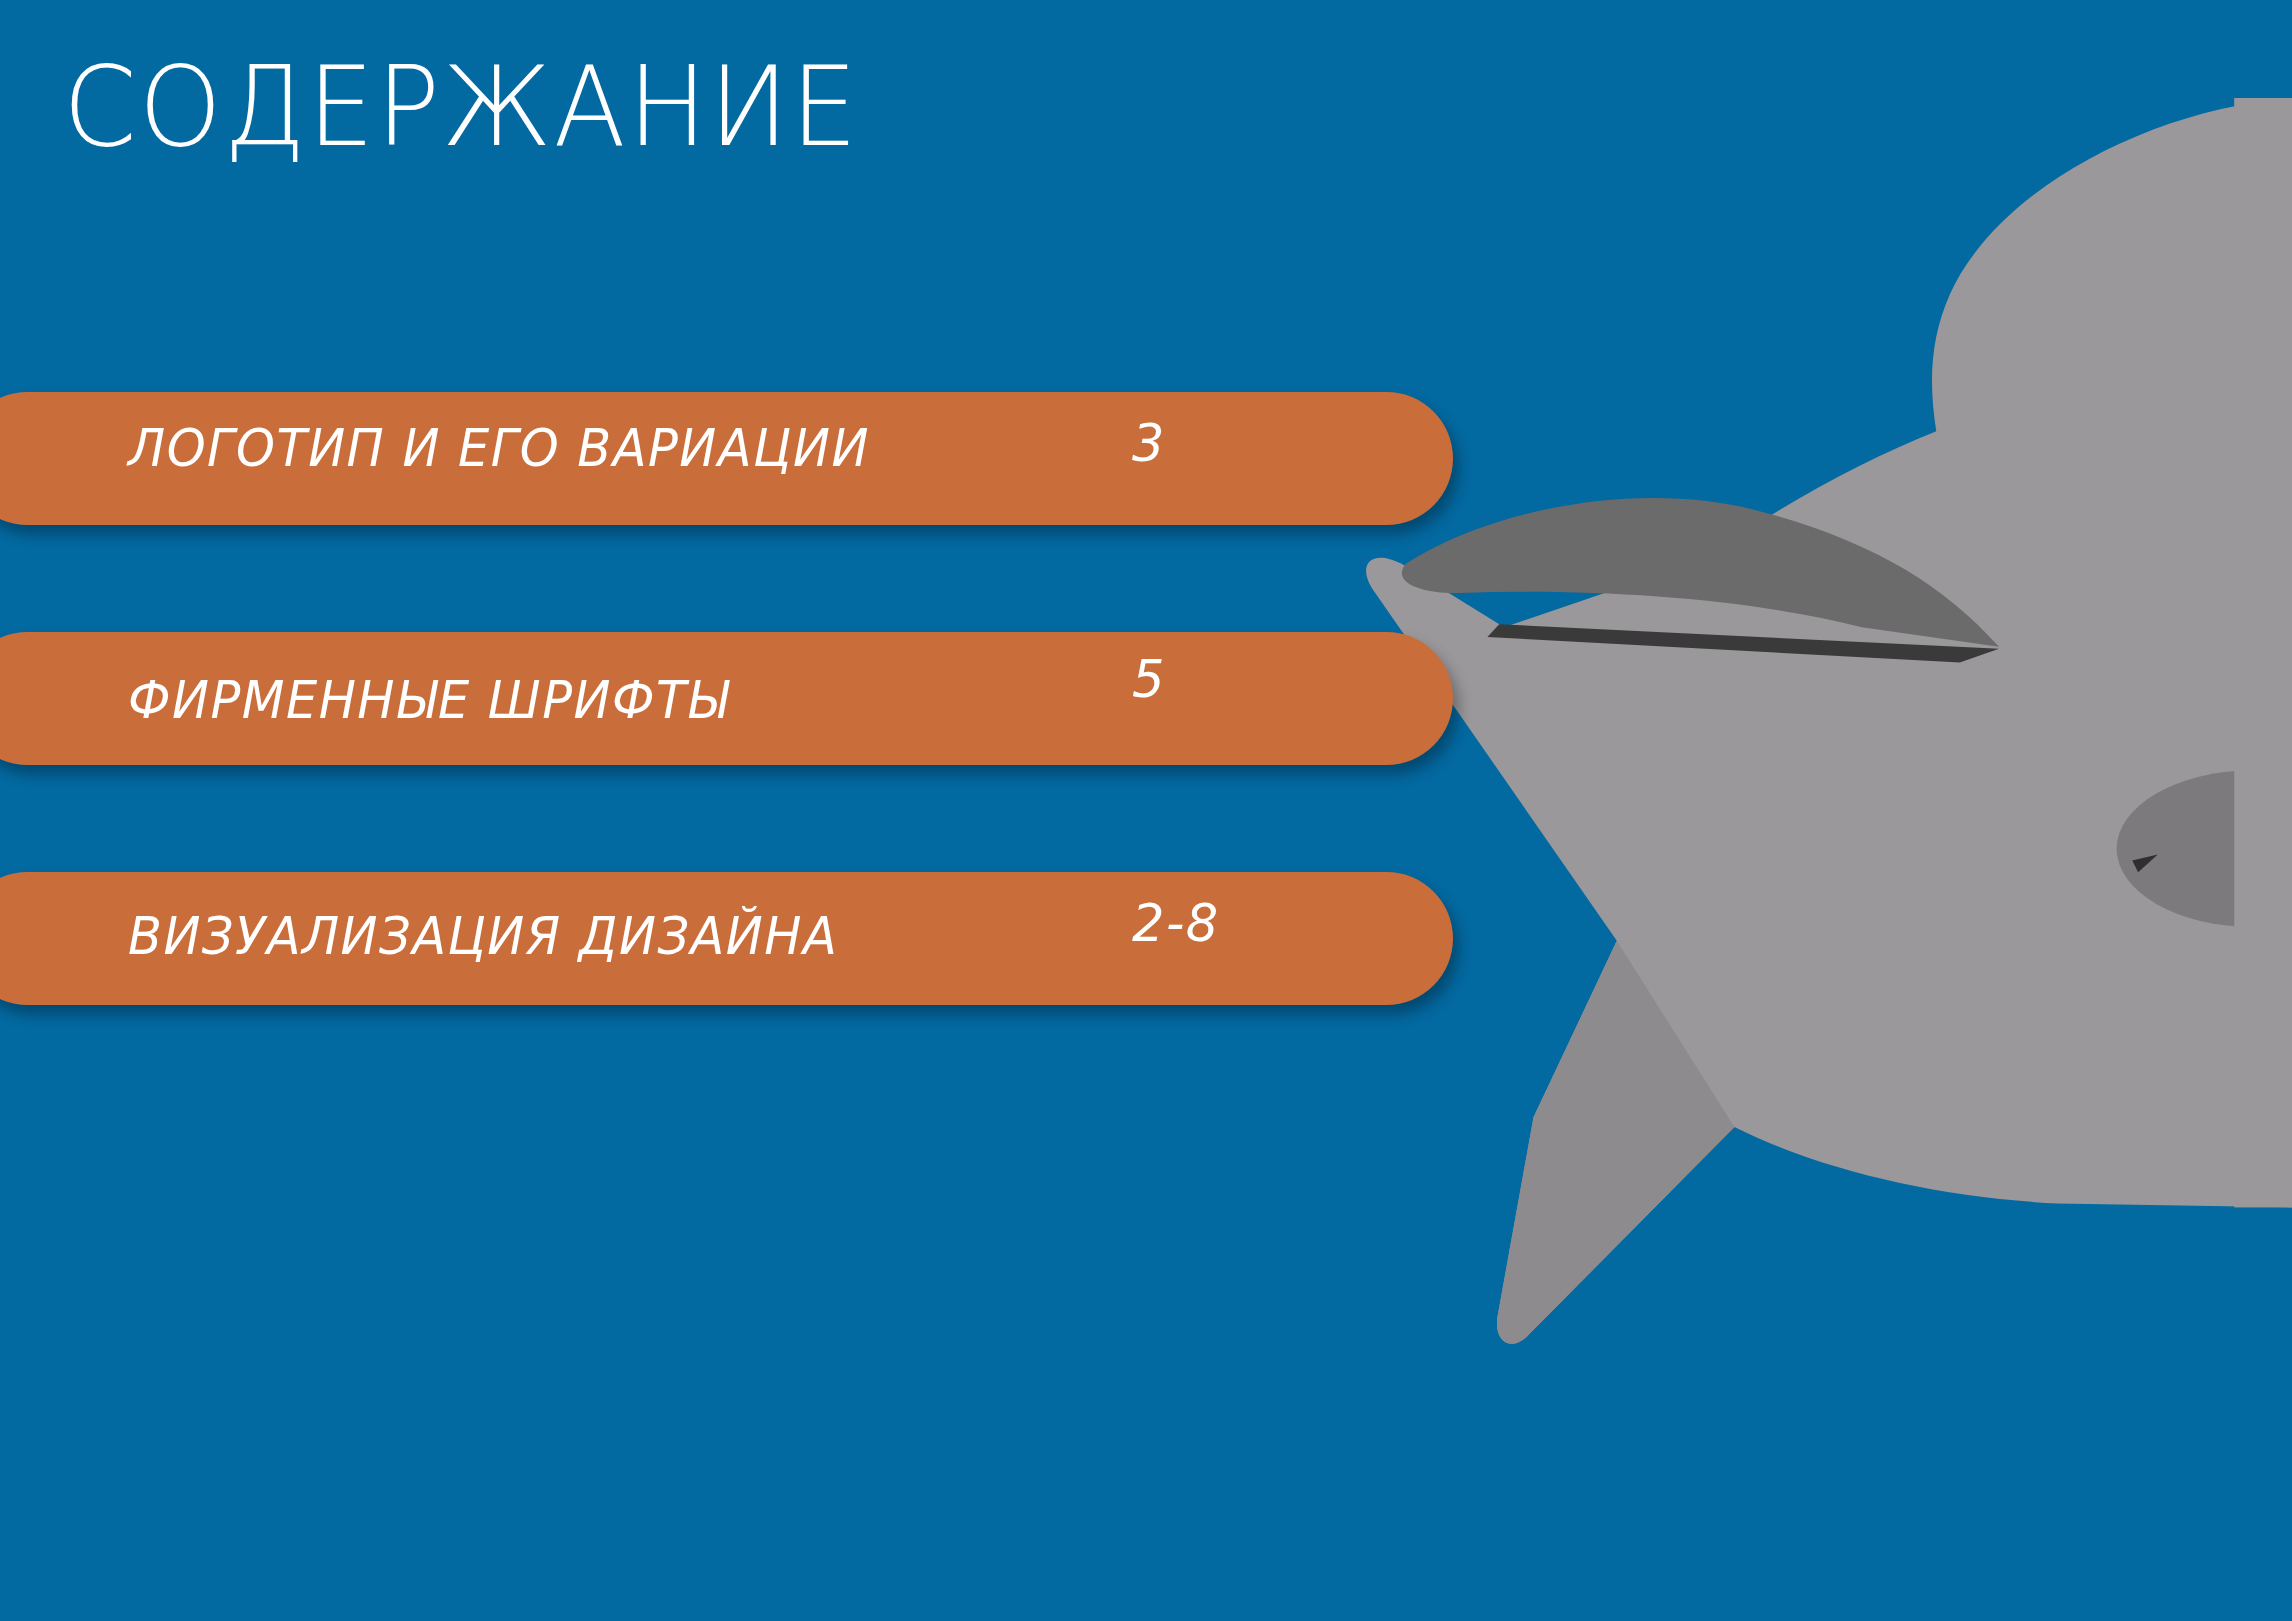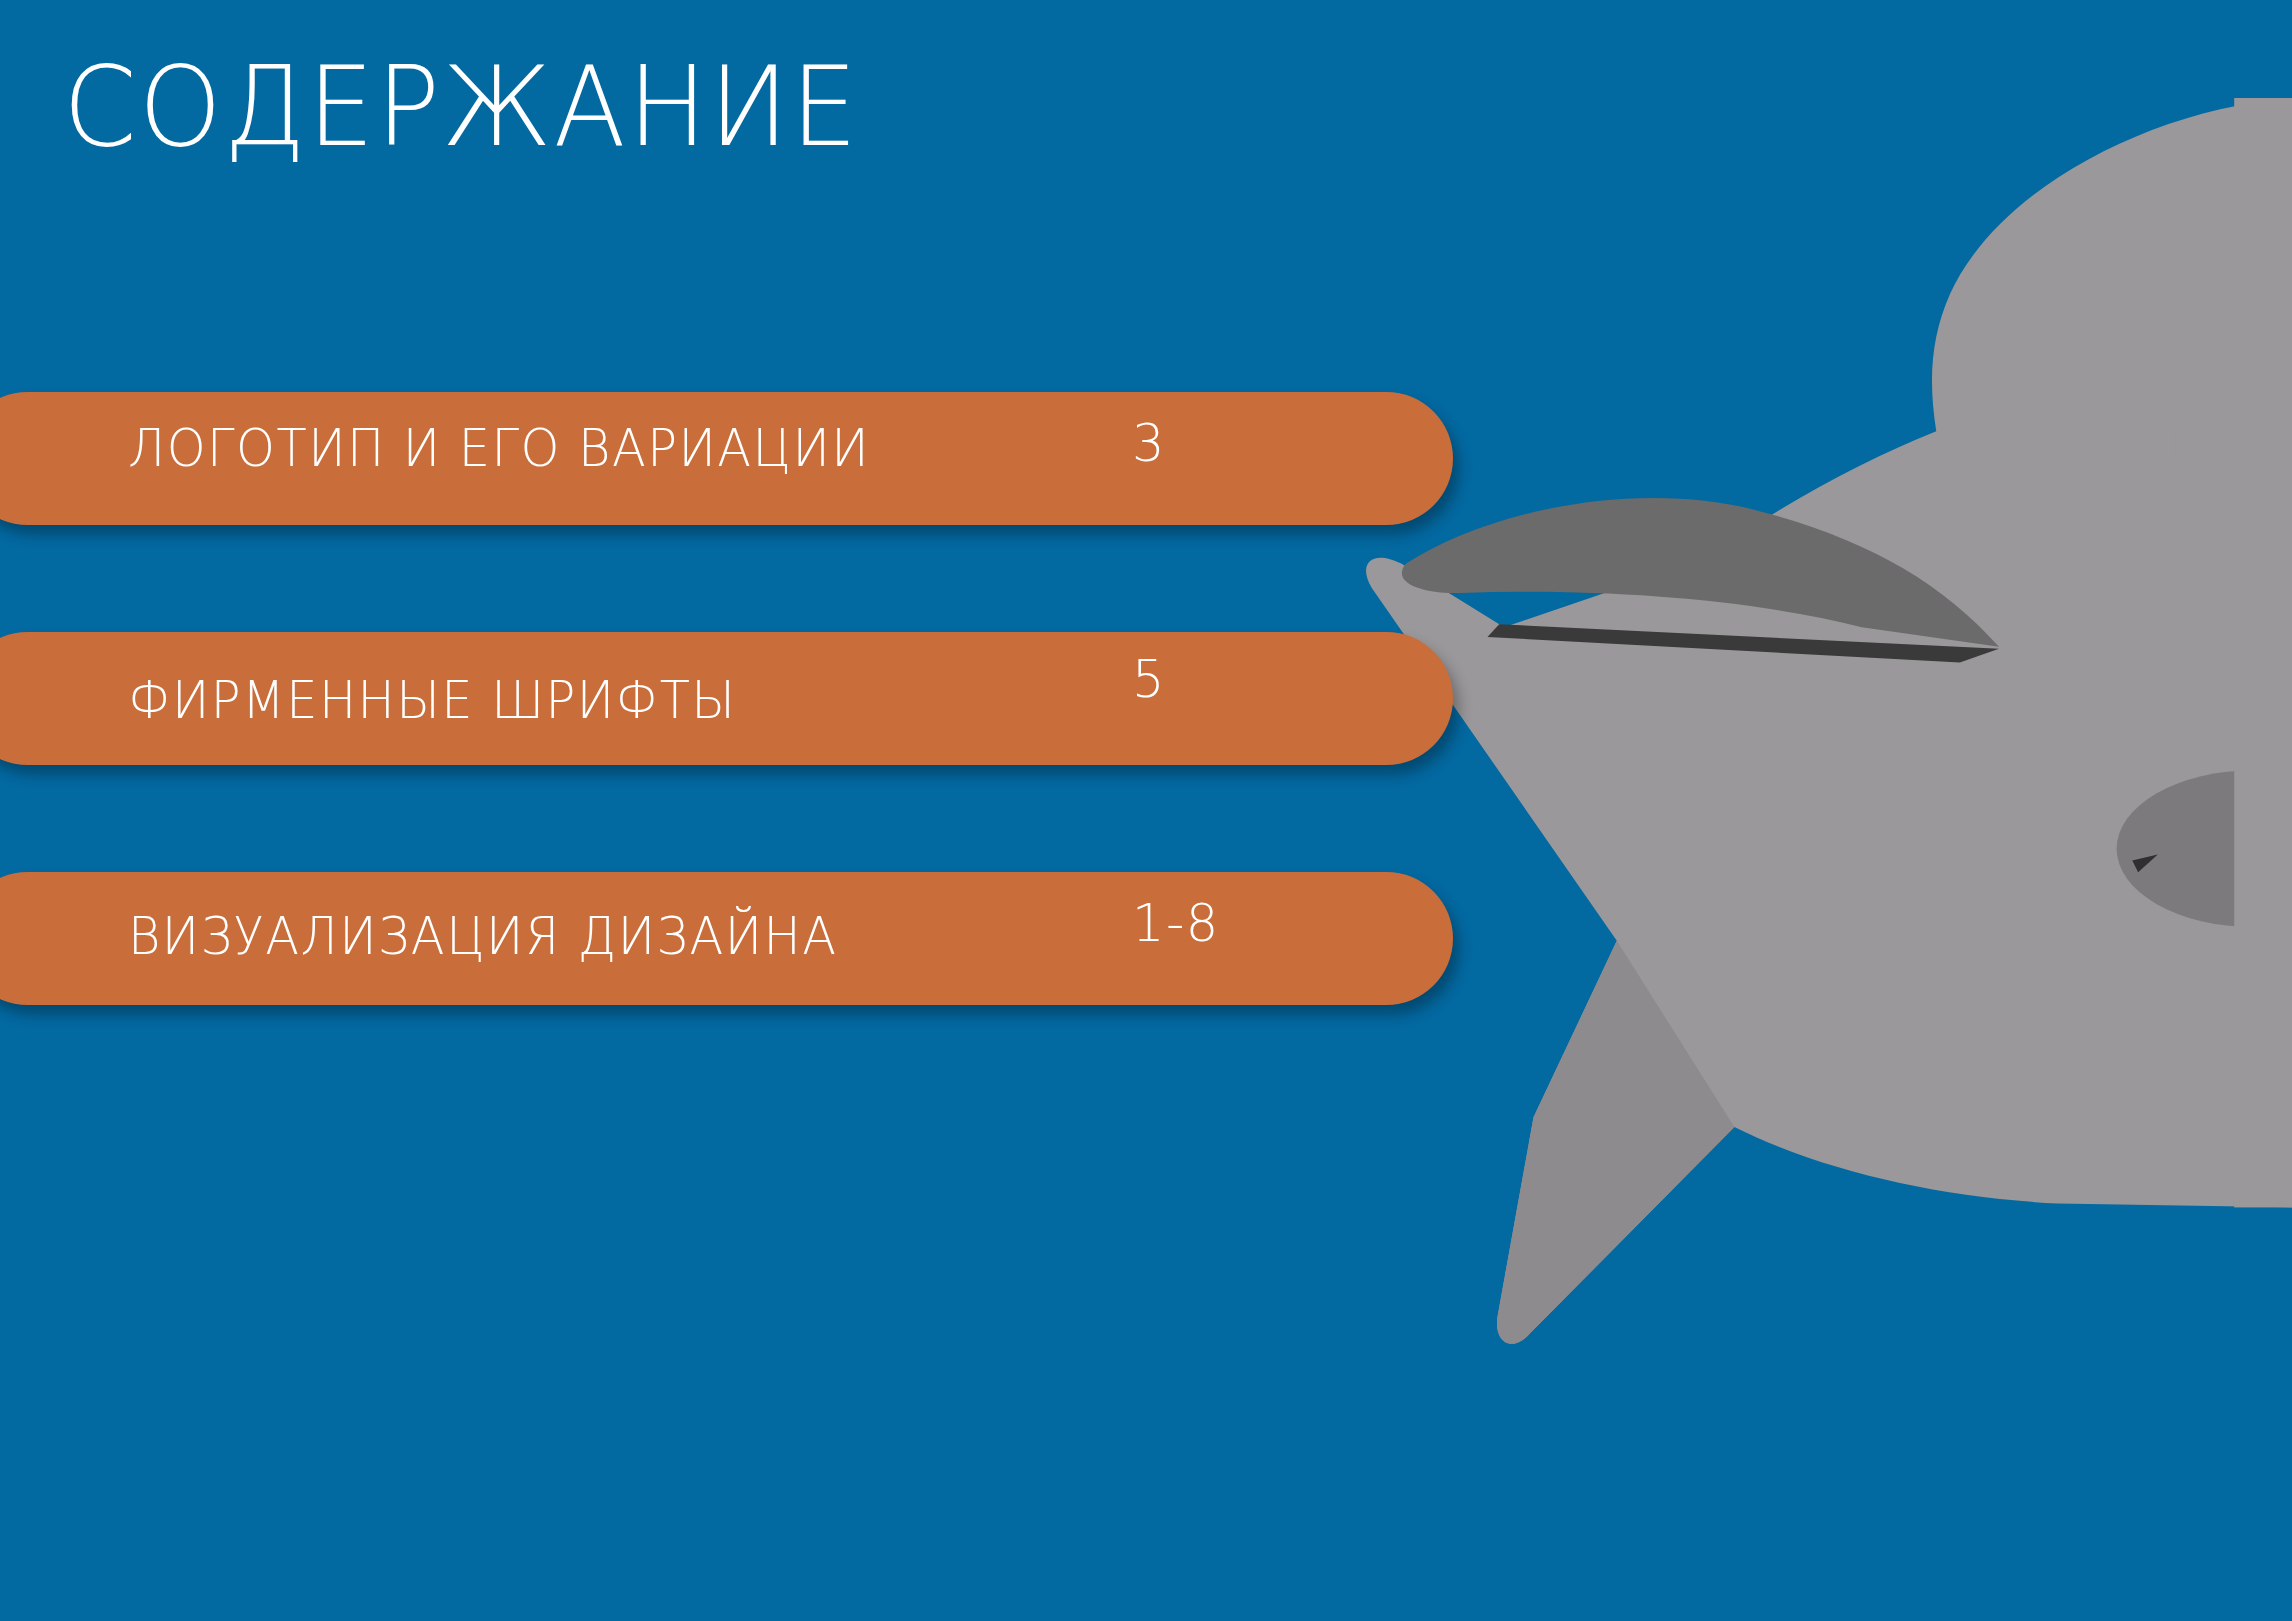--- a/index.html
+++ b/index.html
@@ -47,20 +47,21 @@
     transform: scaleX(0.96);
     transform-origin: left center;
   }
 
   
   .contents {
     position: absolute;
     left: 0;
     top: 392px;
     width: 1470px;
+    font-style: italic;
   }
 
   .content-row {
     position: relative;
     height: 133px;
     margin-bottom: 107px;
   }
 
   .bar {
     position: absolute;
@@ -166,19 +167,19 @@
     <div class="content-row r2">
       <div class="bar">
         <span class="bar-label">ФИРМЕННЫЕ ШРИФТЫ</span>
         <span class="bar-page">5</span>
       </div>
     </div>
 
     <div class="content-row r3">
       <div class="bar">
         <span class="bar-label">ВИЗУАЛИЗАЦИЯ ДИЗАЙНА</span>
-        <span class="bar-page">1-8</span>
+        <span class="bar-page">2-8</span>
       </div>
     </div>
 
   </div>
 </div>
 
 
 </body></html>

